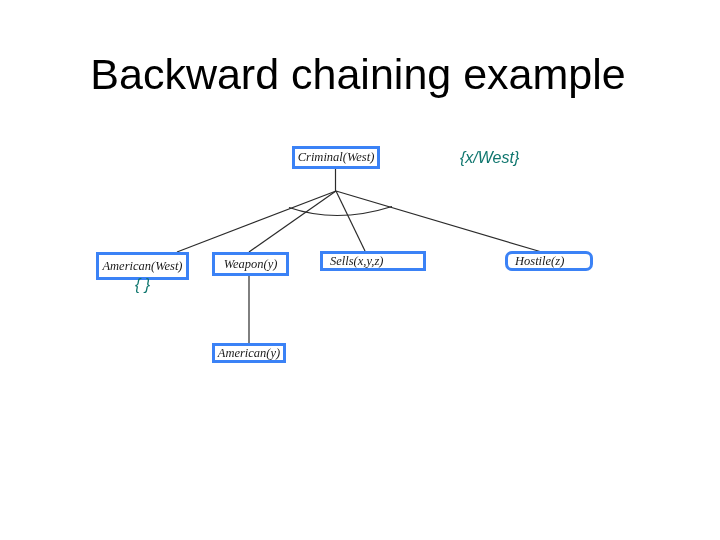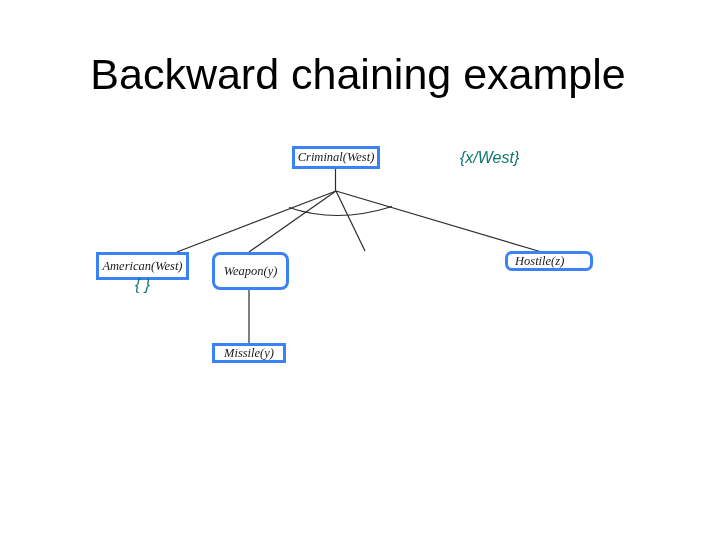--- a/index.html
+++ b/index.html
@@ -60,21 +60,21 @@
     position: absolute;
     font-family: Liberation Sans, sans-serif;
     font-style: italic;
     font-size: 16px;
     color: #0f766e;
     white-space: nowrap;
     line-height: 1;
   }
   .node-criminal { left: 292px; top: 146px; width: 88px; height: 23px; }
   .node-american { left: 96px;  top: 252px; width: 93px; height: 28px; }
-  .node-weapon   { left: 212px; top: 252px; width: 77px; height: 38px; border-radius: 8px; }
+  .node-weapon   { left: 212px; top: 252px; width: 77px; height: 24px; }
   .node-sells    { left: 320px; top: 251px; width: 106px; height: 20px; }
   .node-hostile  { left: 505px; top: 251px; width: 88px; height: 20px; border-radius: 7px; }
   .node-missile  { left: 212px; top: 343px; width: 74px; height: 20px; }
   .subst-root    { left: 460px; top: 150px; }
   .subst-empty   { left: 96px;  top: 277px; width: 93px; text-align: center; }
 </style>
 </head>
 <body>
 
 <div class="slide">
@@ -102,22 +102,25 @@
   <div class="node node-american">
     <span>American(West)</span>
   </div>
 
   <div class="subst subst-empty">{ }</div>
 
   <div class="node node-weapon">
     <span>Weapon(y)</span>
   </div>
 
+  <div class="node node-sells align-left">
+    <span>Sells(x,y,z)</span>
+  </div>
 
   <div class="node node-hostile align-left">
     <span>Hostile(z)</span>
   </div>
 
   <div class="node node-missile">
-    <span>Missile(y)</span>
+    <span>American(y)</span>
   </div>
 
 </div>
 
 </body></html>

